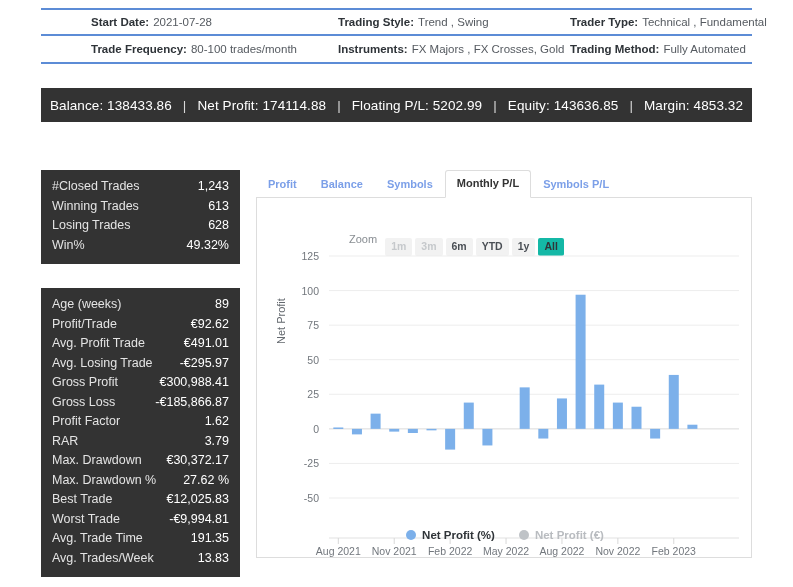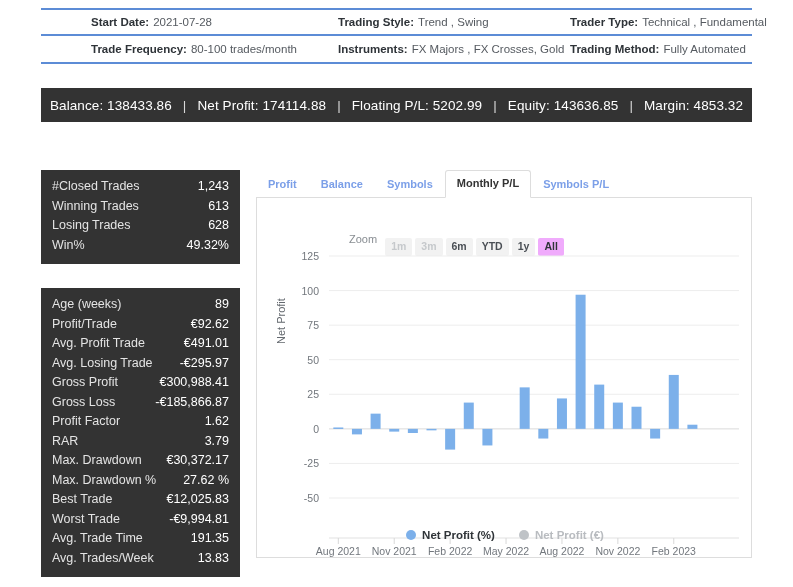--- a/index.html
+++ b/index.html
@@ -135,21 +135,21 @@
     font-weight: bold;
     color: #4a4f55;
     background: #f2f2f2;
     padding: 2px 6px 3px 6px;
     border-radius: 2px;
     cursor: pointer;
     line-height: 13px;
     margin-top: 16px;
   }
   .zoom-btn.disabled { color: #c6c9cc; }
-  .zoom-btn.selected { background: #f0abfc; color: #2f3438; }
+  .zoom-btn.selected { background: #14b8a6; color: #2f3438; }
 
   
   .plot-wrap { position: absolute; left: 0; top: 0; width: 496px; height: 360px; }
   .y-title {
     position: absolute;
     left: 18px; top: 146px;
     font-size: 11px;
     color: #63686e;
     transform: rotate(-90deg);
     transform-origin: left top;

